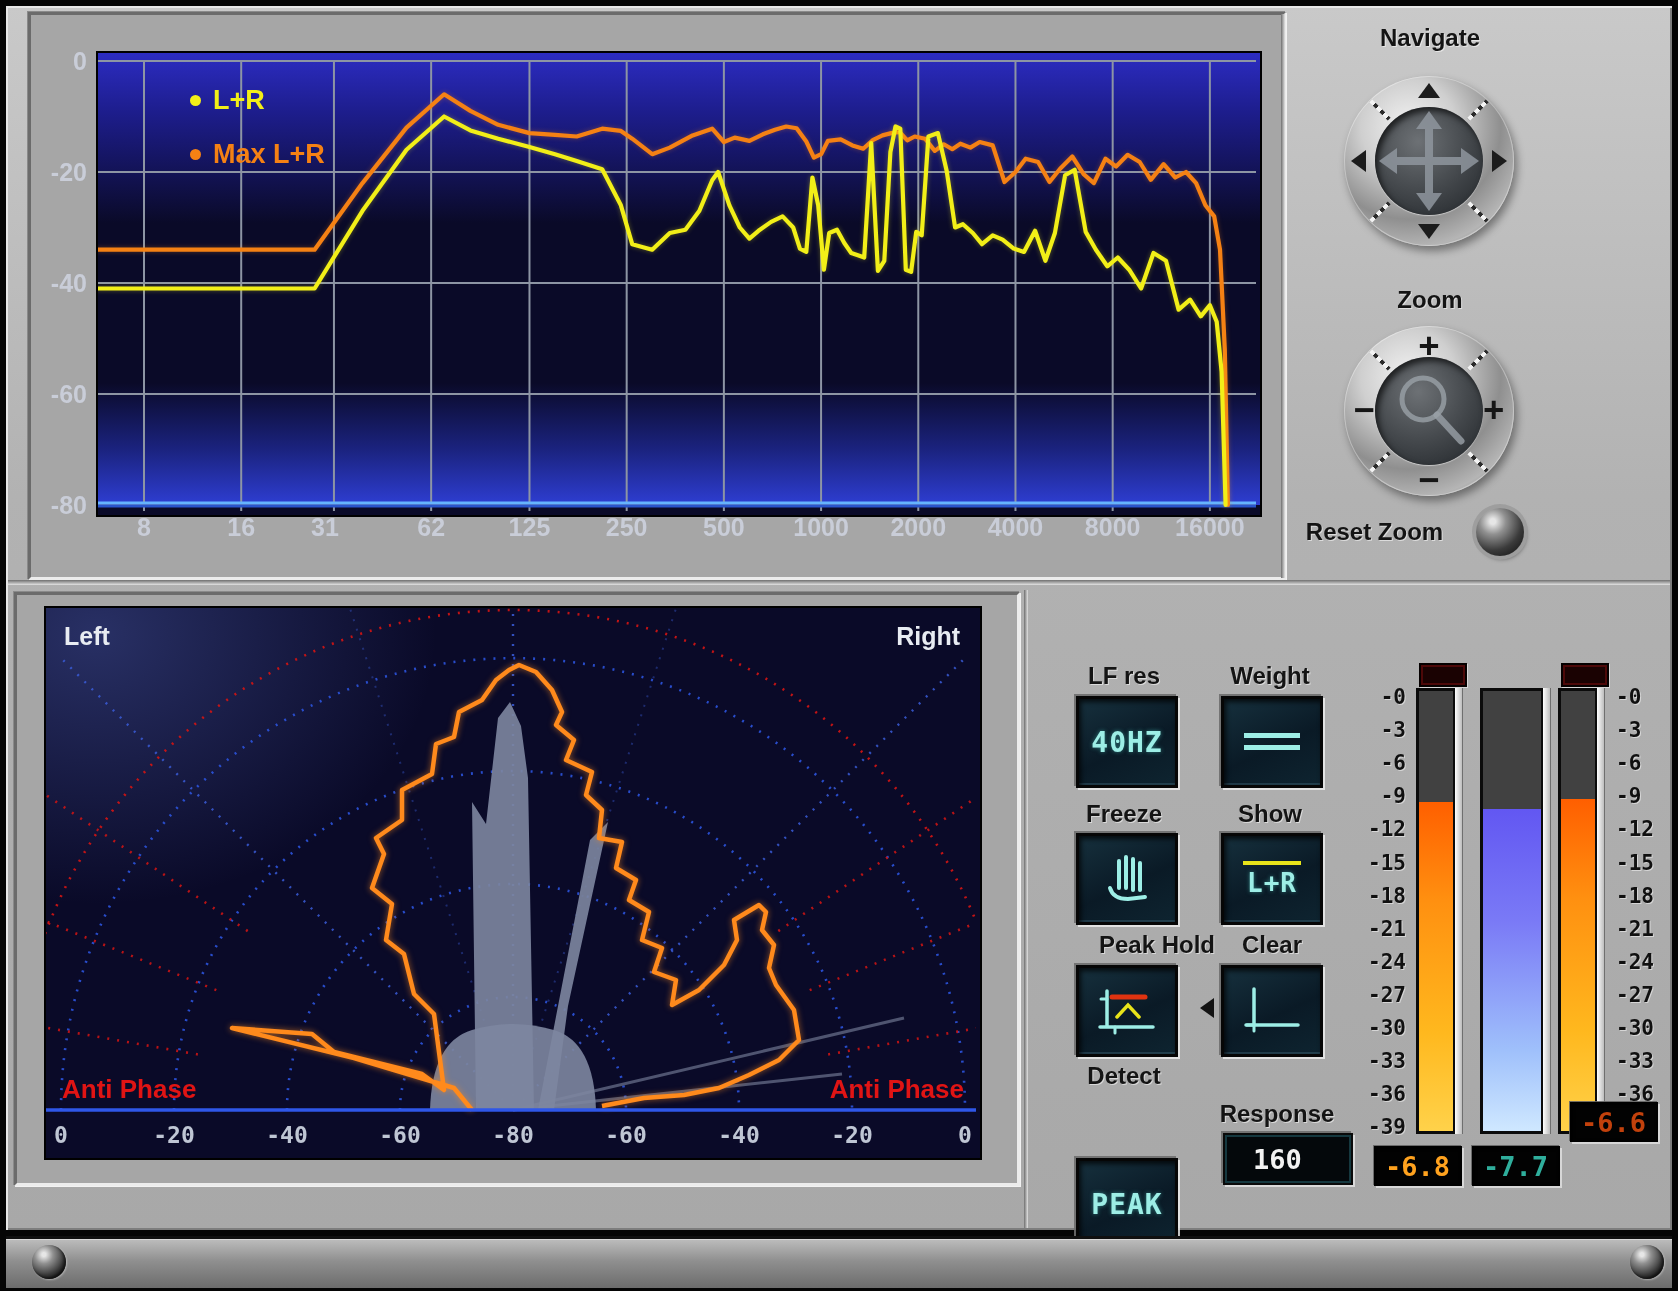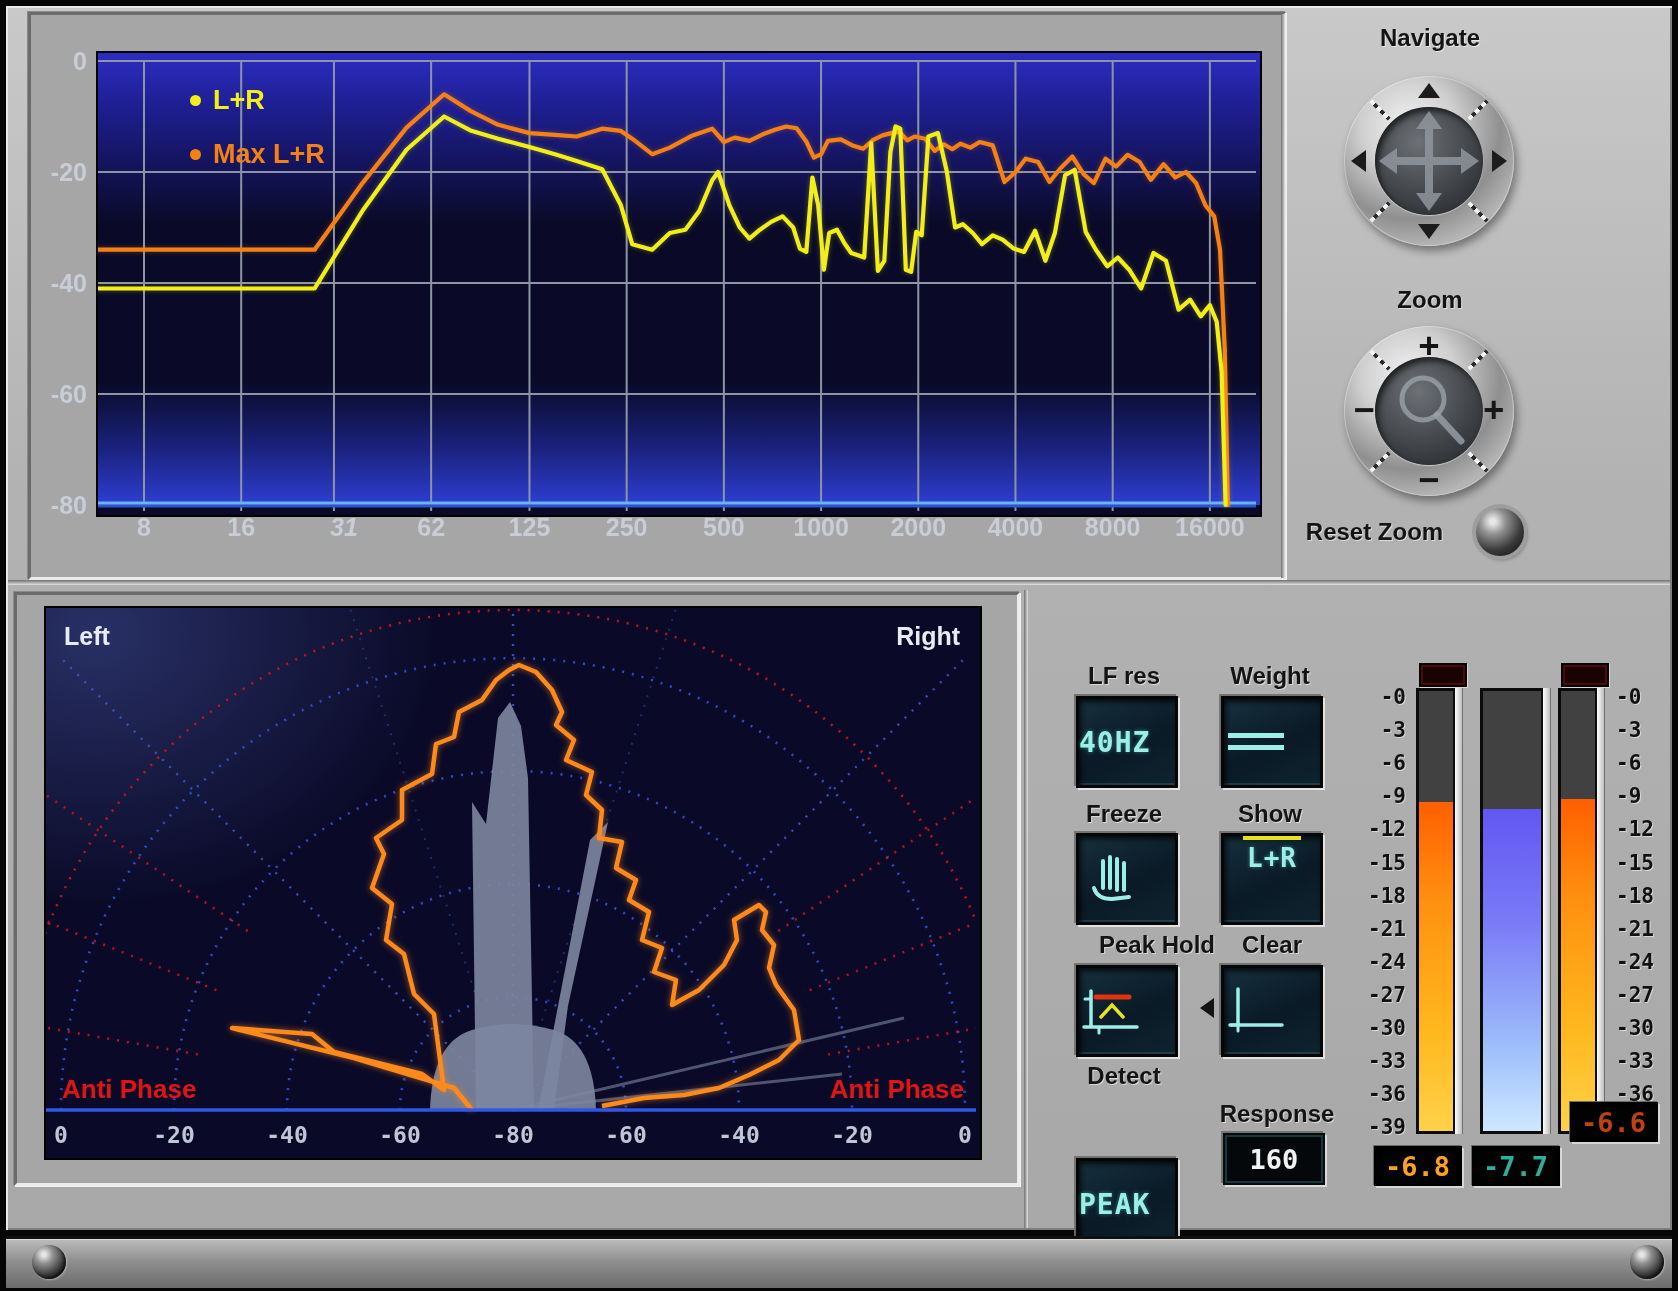--- a/index.html
+++ b/index.html
@@ -22,23 +22,23 @@
   .plabel{position:absolute;color:#141414;font:bold 24px "Liberation Sans",sans-serif;text-align:center;text-shadow:1px 1px 0 rgba(255,255,255,.55);}
   .whitelabel{position:absolute;color:#e8ecf2;font:bold 25px "Liberation Sans",sans-serif;z-index:3;}
   .redlabel{position:absolute;color:#e01414;font:bold 26px "Liberation Sans",sans-serif;z-index:3;}
   
   .dial{position:absolute;width:170px;height:170px;border-radius:50%;background:radial-gradient(circle at 38% 30%,#f2f2f2,#cfcfcf 30%,#8f8f8f 58%,#b5b5b5 76%,#707070 96%);box-shadow:3px 5px 8px rgba(0,0,0,.4), inset 0 0 0 1px rgba(255,255,255,.35);}
   .dial-inner{position:absolute;left:31px;top:31px;width:108px;height:108px;border-radius:50%;background:radial-gradient(circle at 40% 32%,#6d7175,#45494d 50%,#2b2f33 85%);box-shadow:inset 3px 4px 6px rgba(0,0,0,.65),0 1px 1px rgba(255,255,255,.5);}
   .tri{position:absolute;width:0;height:0;}
   .diag{position:absolute;width:26px;height:4px;background:repeating-linear-gradient(90deg,#f3f3f3 0 5px,#2a2a2a 5px 9px);}
   .zglyph{position:absolute;color:#161616;font:bold 34px "DejaVu Sans Mono",monospace;line-height:30px;}
   
-  .cbtn{position:absolute;width:96px;height:86px;background:linear-gradient(155deg,#16303d 0%,#0a1a26 55%,#0e2430 100%);border:3px solid #060606;box-shadow:2px 2px 0 rgba(240,240,240,.8),-2px -2px 0 rgba(110,110,110,.9),inset 2px 3px 5px rgba(0,0,0,.75),inset 0 -2px 0 rgba(110,170,190,.22);display:flex;align-items:center;justify-content:flex-start;}
+  .cbtn{position:absolute;width:96px;height:86px;background:linear-gradient(155deg,#16303d 0%,#0a1a26 55%,#0e2430 100%);border:3px solid #060606;box-shadow:2px 2px 0 rgba(240,240,240,.8),-2px -2px 0 rgba(110,110,110,.9),inset 2px 3px 5px rgba(0,0,0,.75),inset 0 -2px 0 rgba(110,170,190,.22);display:flex;align-items:center;justify-content:center;}
   .cyantxt{color:#9deee6;font:bold 28px "DejaVu Sans Mono",monospace;letter-spacing:1px;text-shadow:0 0 4px rgba(80,220,210,.5);}
-  .field{position:absolute;background:#04080b;border:2px solid #0a0a0a;box-shadow:inset 0 0 0 2px #15383f,2px 2px 0 rgba(240,240,240,.7),-2px -2px 0 rgba(110,110,110,.9);display:flex;align-items:center;justify-content:center;color:#f2f2f2;font:bold 27px "DejaVu Sans Mono",monospace;}
+  .field{position:absolute;background:#04080b;border:2px solid #0a0a0a;box-shadow:inset 0 0 0 2px #15383f,2px 2px 0 rgba(240,240,240,.7),-2px -2px 0 rgba(110,110,110,.9);display:flex;align-items:center;color:#f2f2f2;font:bold 27px "DejaVu Sans Mono",monospace;padding-left:28px;}
   
   .meter{position:absolute;background:#414141;border:3px solid #0b0b0b;overflow:hidden;}
   .mfill{position:absolute;left:0;right:0;bottom:0;}
   .mfill.orange{background:linear-gradient(180deg,#ff5f00 0%,#ff9010 30%,#ffb81e 70%,#ffd24a 100%);}
   .mfill.blue{background:linear-gradient(180deg,#6257f2 0%,#7a7af6 35%,#9fc0fb 75%,#cfe8ff 100%);}
   .mline{position:absolute;width:7px;background:linear-gradient(90deg,#ffffff,#bdbdbd);box-shadow:1px 0 0 #6f6f6f;}
   .clip{position:absolute;width:44px;height:20px;background:#1a0202;border:2px solid #050000;box-shadow:inset 0 0 0 2px #4d0808,1px 1px 0 rgba(255,255,255,.5);}
   .mscale{position:absolute;color:#101010;font:bold 21px "DejaVu Sans Mono",monospace;text-shadow:1px 1px 0 rgba(255,255,255,.5);}
   .readout{position:absolute;width:88px;height:40px;background:#020202;border:2px solid #000;box-shadow:inset 1px 1px 3px #000,2px 2px 0 rgba(235,235,235,.7),-1px -1px 0 rgba(100,100,100,.9);font:bold 27px "DejaVu Sans Mono",monospace;display:flex;align-items:center;justify-content:flex-end;padding-right:10px;box-sizing:border-box;}
   
@@ -92,21 +92,21 @@
     <div id="spec-ylabels" class="abs" style="left:0;top:0;width:62px;height:560px;">
         <div class="tick ytick" style="left:0;top:32px;width:56px;">0</div>
         <div class="tick ytick" style="left:0;top:143px;width:56px;">-20</div>
         <div class="tick ytick" style="left:0;top:254px;width:56px;">-40</div>
         <div class="tick ytick" style="left:0;top:365px;width:56px;">-60</div>
         <div class="tick ytick" style="left:0;top:476px;width:56px;">-80</div>
       </div>
     <div id="spec-xlabels" class="abs" style="left:0;top:498px;width:1250px;height:40px;">
         <div class="tick" style="left:68px;top:0;width:90px;">8</div>
         <div class="tick" style="left:165.2px;top:0;width:90px;">16</div>
-        <div class="tick" style="left:268px;top:0;width:90px;font-style:italic;">31</div>
+        <div class="tick" style="left:249px;top:0;width:90px;">31</div>
         <div class="tick" style="left:355.1478813696043px;top:0;width:90px;">62</div>
         <div class="tick" style="left:453.47423246915486px;top:0;width:90px;">125</div>
         <div class="tick" style="left:550.6742324691548px;top:0;width:90px;">250</div>
         <div class="tick" style="left:647.8742324691549px;top:0;width:90px;">500</div>
         <div class="tick" style="left:745.0742324691548px;top:0;width:90px;">1000</div>
         <div class="tick" style="left:842.2742324691549px;top:0;width:90px;">2000</div>
         <div class="tick" style="left:939.4742324691549px;top:0;width:90px;">4000</div>
         <div class="tick" style="left:1036.674232469155px;top:0;width:90px;">8000</div>
         <div class="tick" style="left:1133.8742324691548px;top:0;width:90px;">16000</div>
       </div>

